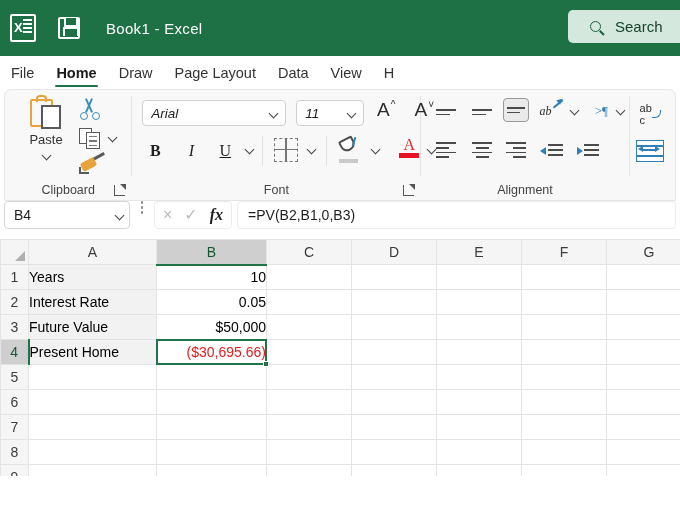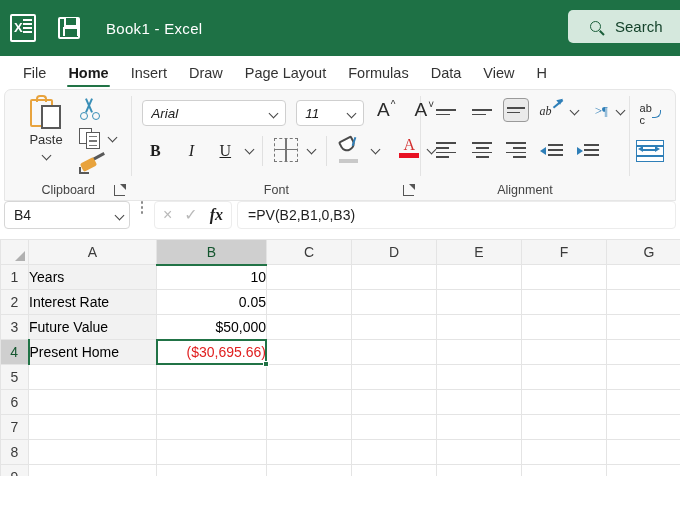--- a/index.html
+++ b/index.html
@@ -111,21 +111,20 @@
     font-size: 15px;
     white-space: nowrap;
   }
 
   
   .tabbar {
     height: 33px;
     background: #ffffff;
     display: flex;
     align-items: stretch;
-    padding-left: 12px;
     overflow: hidden;
   }
   .tab {
     padding: 0 11px;
     display: flex;
     align-items: center;
     font-size: 14.5px;
     color: #333333;
     white-space: nowrap;
     position: relative;
@@ -715,24 +714,22 @@
   <div class="doc-title">Book1  -  Excel</div>
   <div class="searchbox">
     <span class="search-glass"></span>
     <span class="search-label">Search</span>
   </div>
 </div>
 
 <div class="tabbar">
   <div class="tab">File</div>
   <div class="tab active">Home</div>
-  <div class="tab">Insert</div>
   <div class="tab">Draw</div>
   <div class="tab">Page Layout</div>
-  <div class="tab">Formulas</div>
   <div class="tab">Data</div>
   <div class="tab">View</div>
   <div class="tab">H</div>
 </div>
 
 <div class="ribbon">
 
   <div class="rgroup grp-clipboard">
     <div class="paste-col">
       <div class="clipboard-ico">

